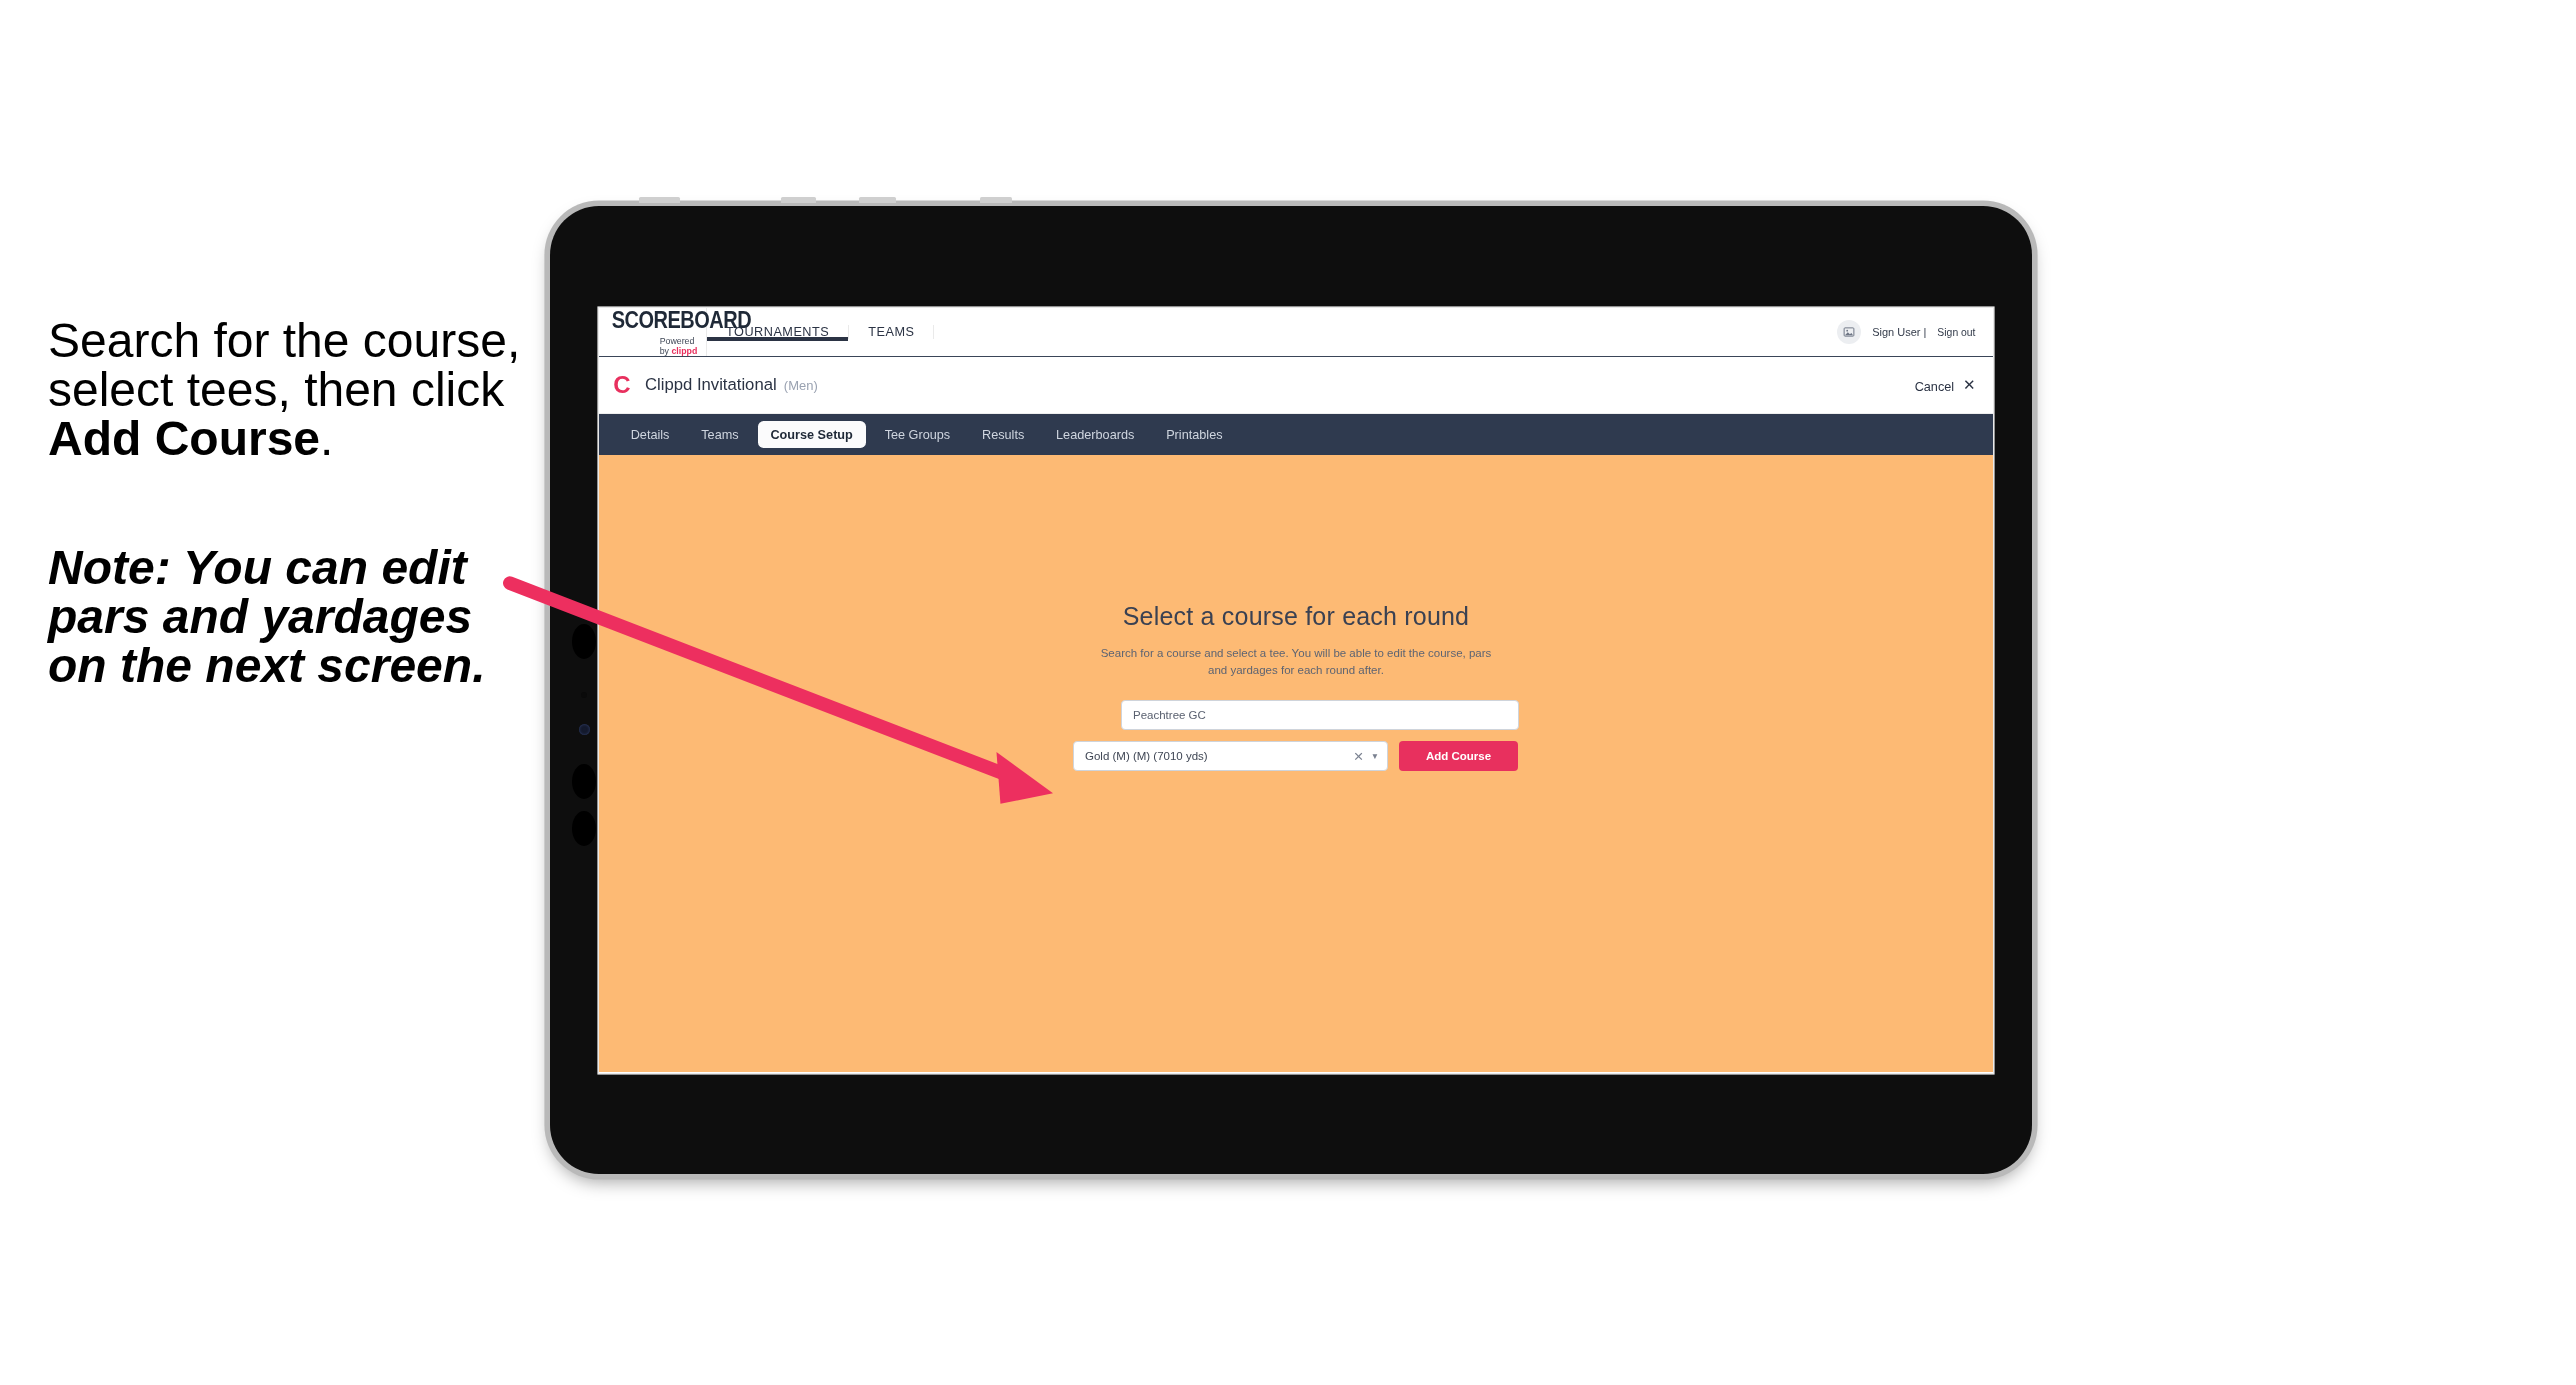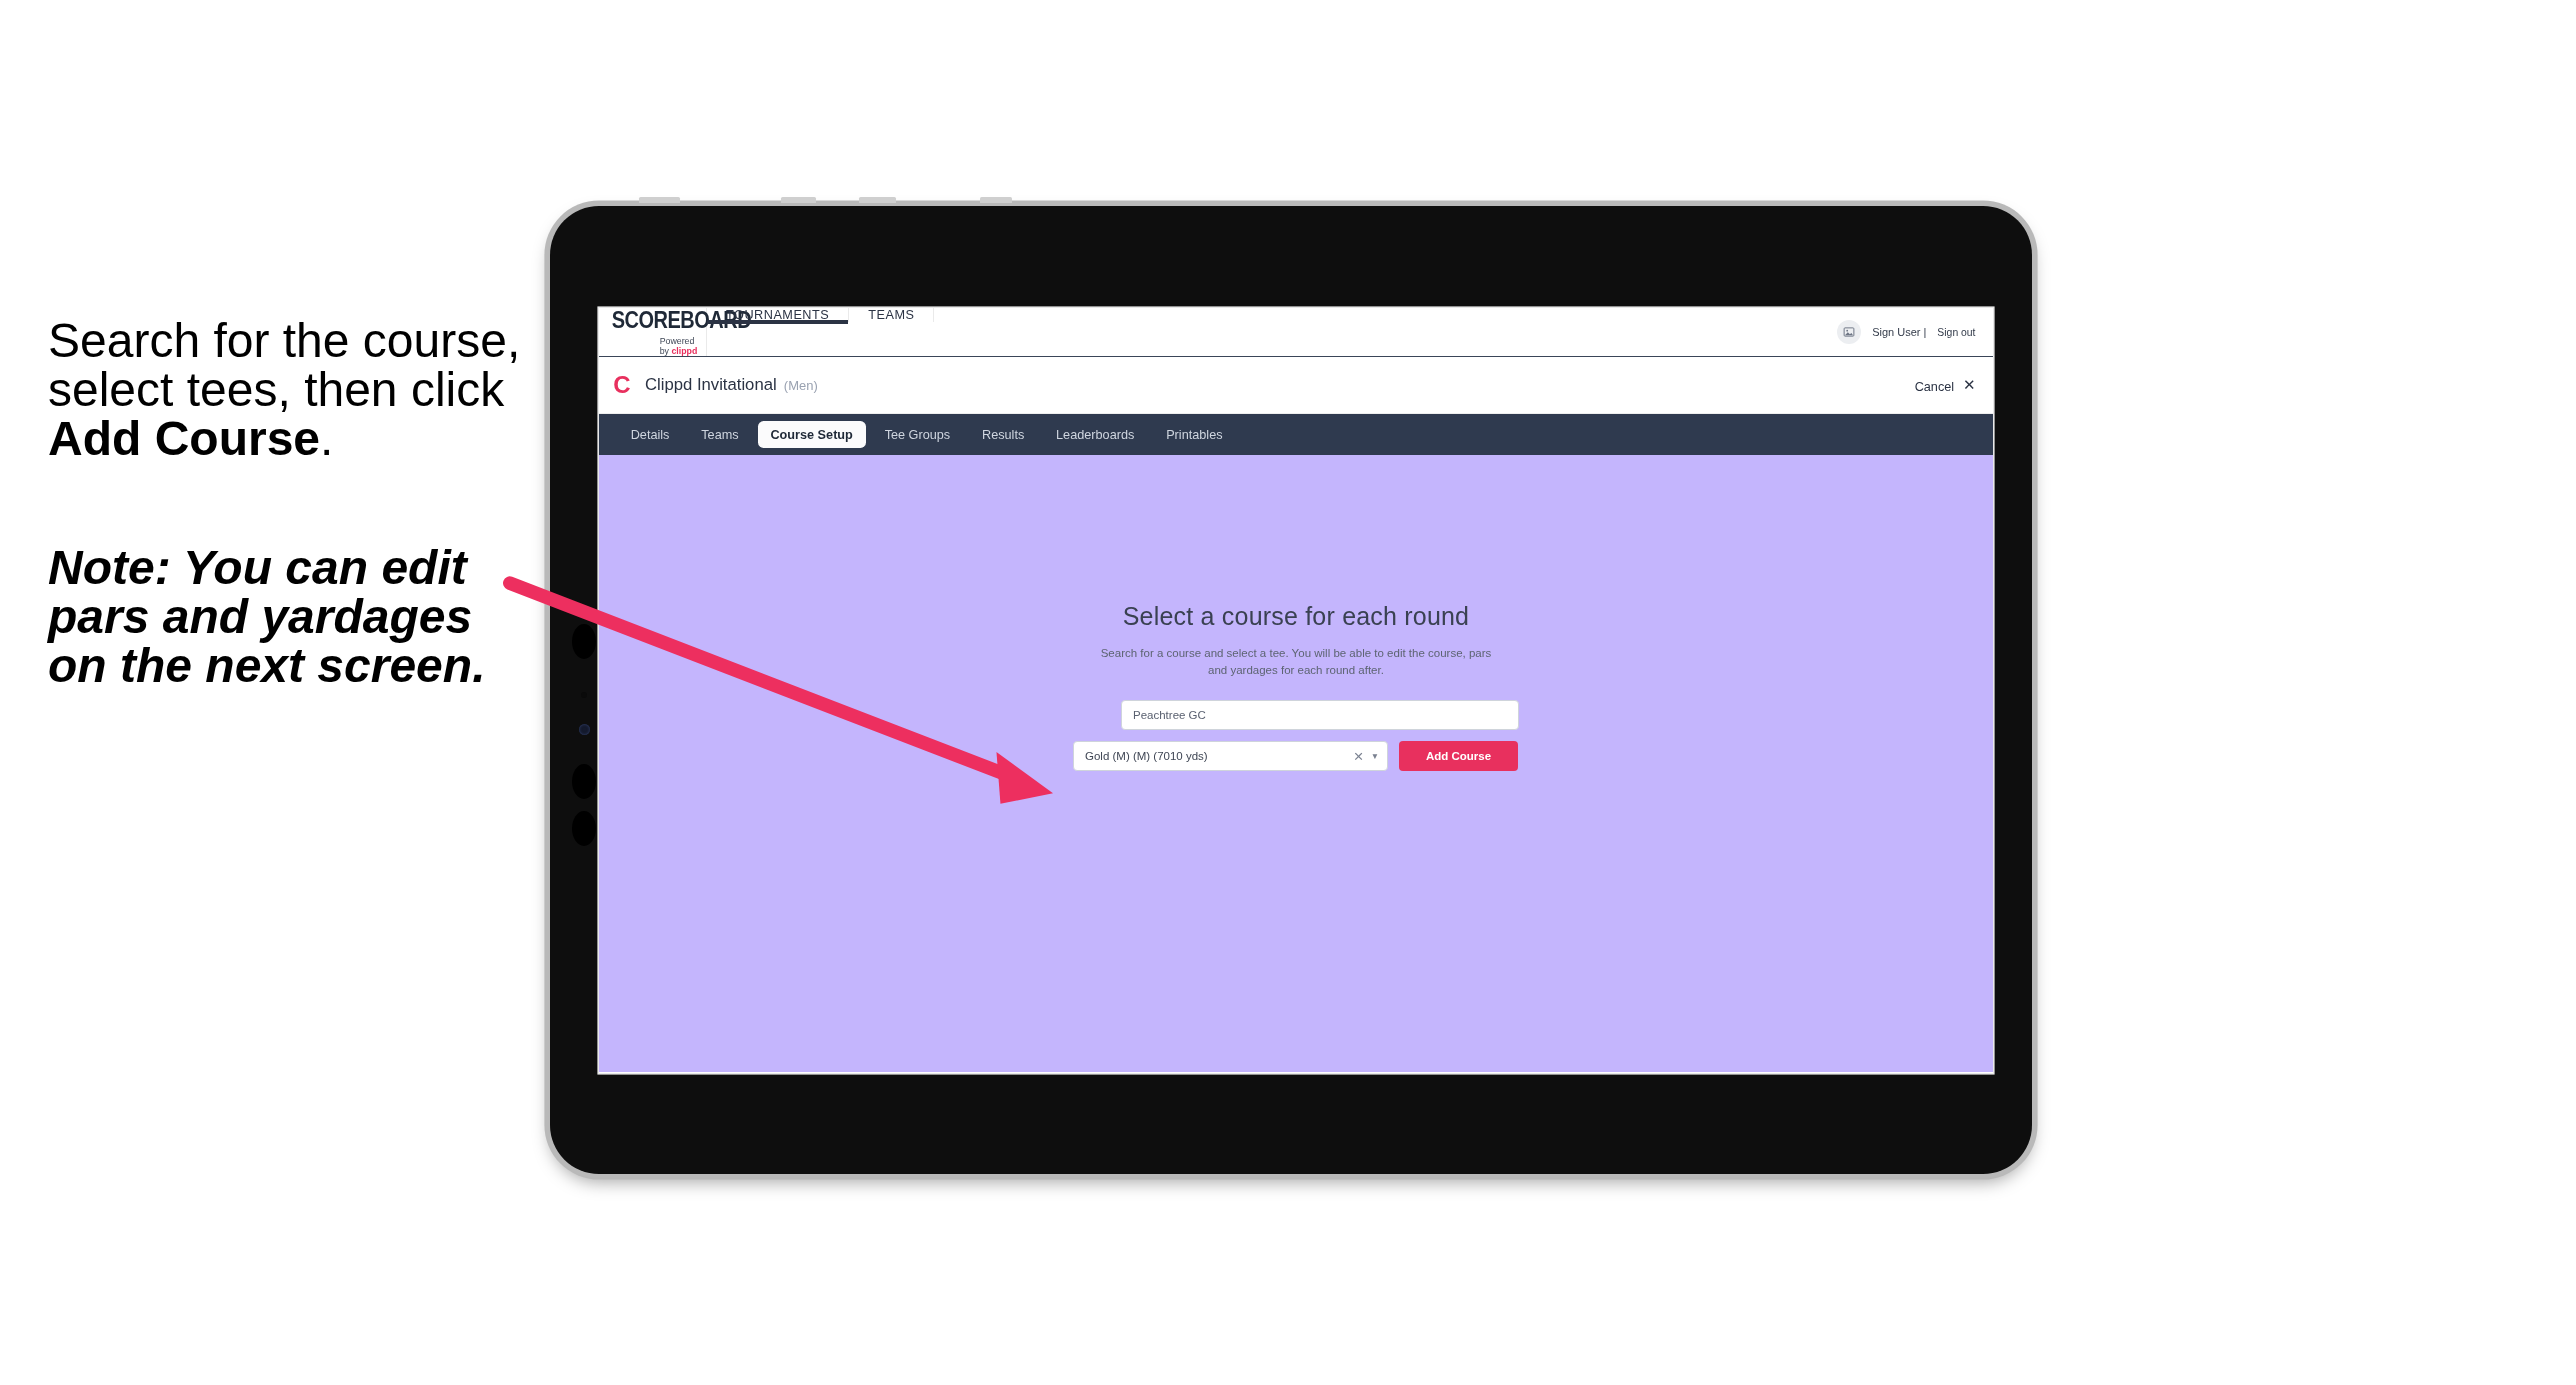--- a/index.html
+++ b/index.html
@@ -52,21 +52,21 @@
   .topbar { height:49px; background:#fff; border-bottom:1.6px solid #3a4558;
             display:flex; align-items:stretch; position:relative; }
   .brand { width:108px; display:flex; flex-direction:column; justify-content:center;
            padding-left:12.7px; border-right:0.8px solid #eaeaea; }
   .brand .word { font-size:20px; font-weight:700; letter-spacing:-0.5px;
                  color:#1f2937; font-family:"Liberation Sans", sans-serif;
                  transform:scaleY(1.15); transform-origin:left center; }
   .brand .sub { font-size:8.8px; color:#3f4756; margin-top:4px;padding-left:48px; }
   .brand .sub em { color:#e8305e; font-style:normal; font-weight:700; }
 
-  .topnav { display:flex; align-items:flex-start; }
+  .topnav { display:flex; align-items:center; }
   .topnav .tab { display:flex; align-items:center; padding:0 19px; font-size:12.7px;
                  color:#2b3344; letter-spacing:0.5px; border-right:0.8px solid #eaeaea;
                  cursor:pointer; position:relative; }
   .topnav .tab.active::after {
     content:""; position:absolute; left:0; right:0; bottom:-1.6px; height:3.2px; background:#2b3344;
   }
 
   .topbar-right { margin-left:auto; display:flex; align-items:center; gap:11px;
                   padding-right:17.5px; }
   .avatar { width:24px; height:24px; border-radius:50%; background:#eceef1;
@@ -87,21 +87,21 @@
   .cancel .x { font-size:15px; }
 
   
   .sectabs { height:41px; background:#2f3a4f; display:flex; align-items:center;
              padding-left:19px; gap:6.4px; }
   .sectabs .st { font-size:12.7px; color:#cfd5df; padding:6.4px 12.7px; border-radius:5.6px;
                  cursor:pointer; white-space:nowrap; }
   .sectabs .st.active { background:#fbfbfc; color:#1f2937; font-weight:600; }
 
   
-  .body-area { height:617px; background:#c4b5fd; display:flex; justify-content:center; }
+  .body-area { height:617px; background:#fdba74; display:flex; justify-content:center; }
   .panel { width:446px; margin-top:147px; text-align:center; }
   .panel h1 { font-size:25px; font-weight:400; color:#3a4152; letter-spacing:0.2px; }
   .panel .desc { margin-top:13.5px; font-size:11.5px; color:#5d6472; line-height:1.55;
                  padding:0 21px; }
 
   .field-wrap { margin-top:20px;padding-left:48px; }
   .course-input {
     width:100%; height:30px; border:0.8px solid #cfd4db; border-radius:4px;
     font-size:11.5px; color:#5a6170; padding:0 11px; background:#fff; outline:none;
     font-family:"Liberation Sans", sans-serif;

